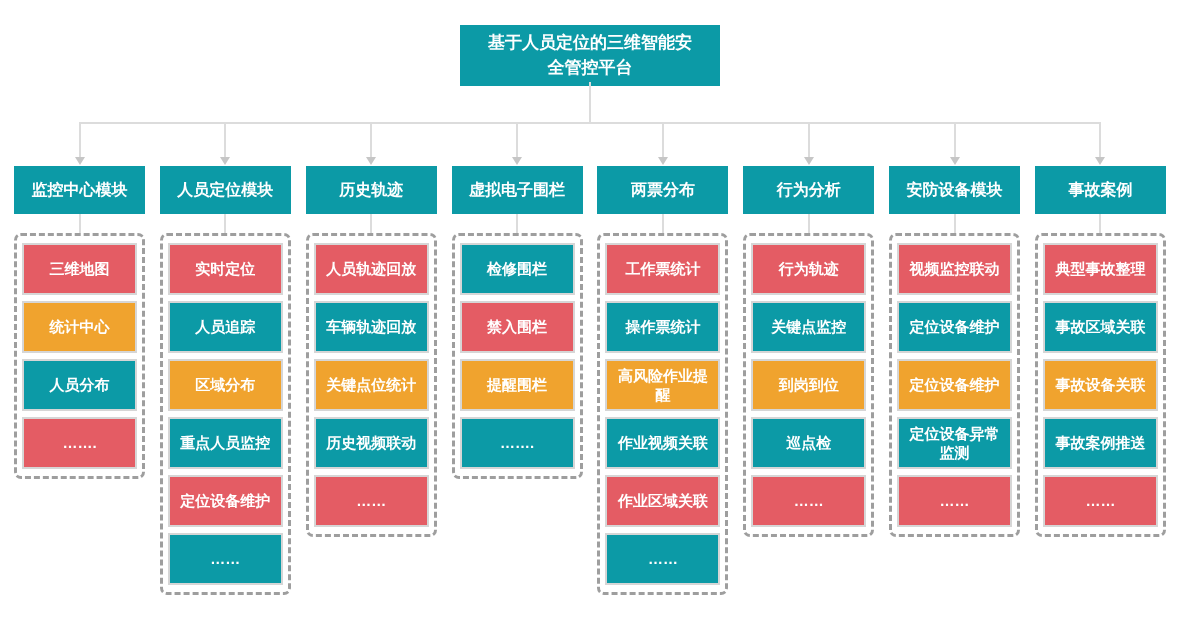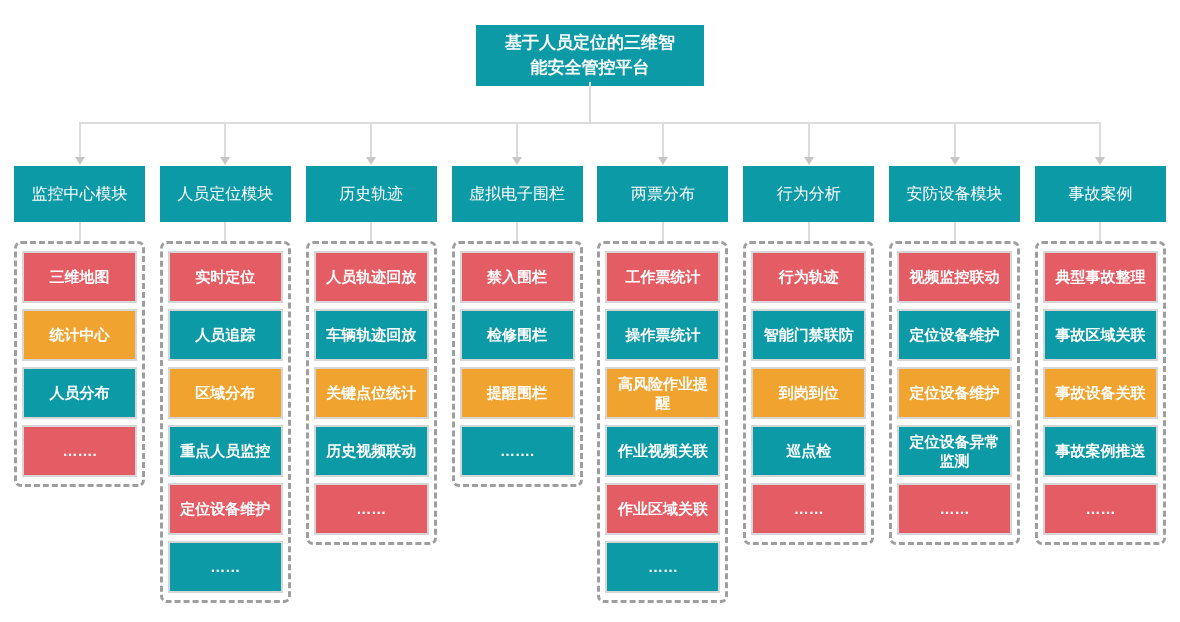--- a/index.html
+++ b/index.html
@@ -6,37 +6,37 @@
     --teal:#0C9AA6; --red:#E45C64; --orange:#F0A32E;
     --line:#DCDCDC; --arrow:#C6C6C6; --dash:#9E9E9E; --itemborder:#D6D6D6;
   }
   *{margin:0;padding:0;box-sizing:border-box;}
   html,body{width:1180px;height:622px;background:#ffffff;overflow:hidden;
     font-family:"Liberation Sans","DejaVu Sans",sans-serif;}
   .stage{position:relative;width:1180px;height:622px;background:#ffffff;}
 
   
   .root-box{position:absolute;top:25px;left:50%;transform:translateX(-50%);
-    width:228px;min-height:57px;background:var(--teal);color:#fff;
+    width:260px;min-height:57px;background:var(--teal);color:#fff;
     display:flex;align-items:center;justify-content:center;text-align:center;
     font-size:17px;font-weight:bold;line-height:1.45;padding:6px 24px;}
 
   
   .v-stub-root{position:absolute;top:82px;left:589px;width:2px;height:41px;background:var(--line);}
   .bus{position:absolute;top:122px;left:79px;width:1022px;height:2px;background:var(--line);}
 
   
   .columns{position:absolute;top:166px;left:14px;width:1152px;
     display:flex;justify-content:space-between;align-items:flex-start;}
   .column{position:relative;width:131px;display:flex;flex-direction:column;align-items:stretch;}
   .drop{position:absolute;top:-44px;left:calc(50% - 1px);width:2px;height:36px;background:var(--line);}
   .arrow{position:absolute;top:-9px;left:50%;transform:translateX(-50%);
     width:0;height:0;border-left:5px solid transparent;border-right:5px solid transparent;
     border-top:8px solid var(--arrow);}
-  .header{height:56px;background:var(--teal);color:#fff;font-size:16px;font-weight:normal;
+  .header{height:48px;background:var(--teal);color:#fff;font-size:16px;font-weight:bold;
     display:flex;align-items:center;justify-content:center;line-height:1.25;}
   .stub{width:2px;height:19px;margin:0 auto;background:var(--line);}
   .items{border:3px dashed var(--dash);border-radius:7px;padding:7px 5px;
     display:flex;flex-direction:column;gap:6px;}
   .item{height:52px;color:#fff;font-size:15px;font-weight:bold;line-height:1.3;
     display:flex;align-items:center;justify-content:center;text-align:center;
     border:2px solid var(--itemborder);padding:0 8px;}
   .item.red{background:var(--red);}
   .item.teal{background:var(--teal);}
   .item.orange{background:var(--orange);}
@@ -92,22 +92,22 @@
           <div class="item red">……</div>
         </div>
   </div>
 
   <div class="column">
     <div class="drop"></div>
     <div class="arrow"></div>
     <div class="header">虚拟电子围栏</div>
     <div class="stub"></div>
     <div class="items">
+          <div class="item teal">检修围栏</div>
           <div class="item red">禁入围栏</div>
-          <div class="item teal">检修围栏</div>
           <div class="item orange">提醒围栏</div>
           <div class="item teal">…….</div>
         </div>
   </div>
 
   <div class="column">
     <div class="drop"></div>
     <div class="arrow"></div>
     <div class="header">两票分布</div>
     <div class="stub"></div>
@@ -121,21 +121,21 @@
         </div>
   </div>
 
   <div class="column">
     <div class="drop"></div>
     <div class="arrow"></div>
     <div class="header">行为分析</div>
     <div class="stub"></div>
     <div class="items">
           <div class="item red">行为轨迹</div>
-          <div class="item teal">智能门禁联防</div>
+          <div class="item teal">关键点监控</div>
           <div class="item orange">到岗到位</div>
           <div class="item teal">巡点检</div>
           <div class="item red">……</div>
         </div>
   </div>
 
   <div class="column">
     <div class="drop"></div>
     <div class="arrow"></div>
     <div class="header">安防设备模块</div>

